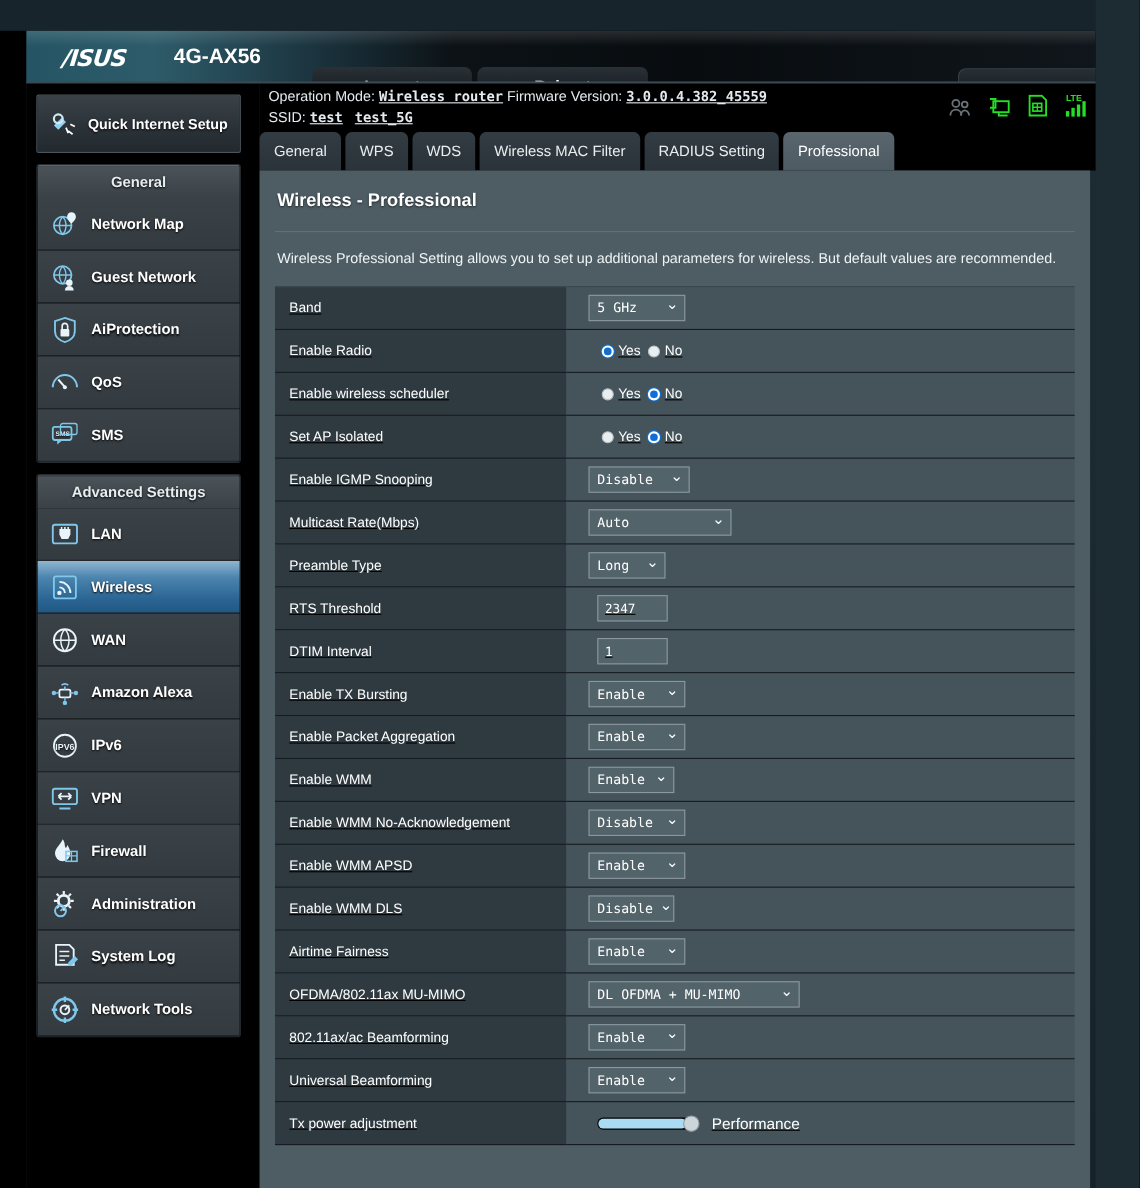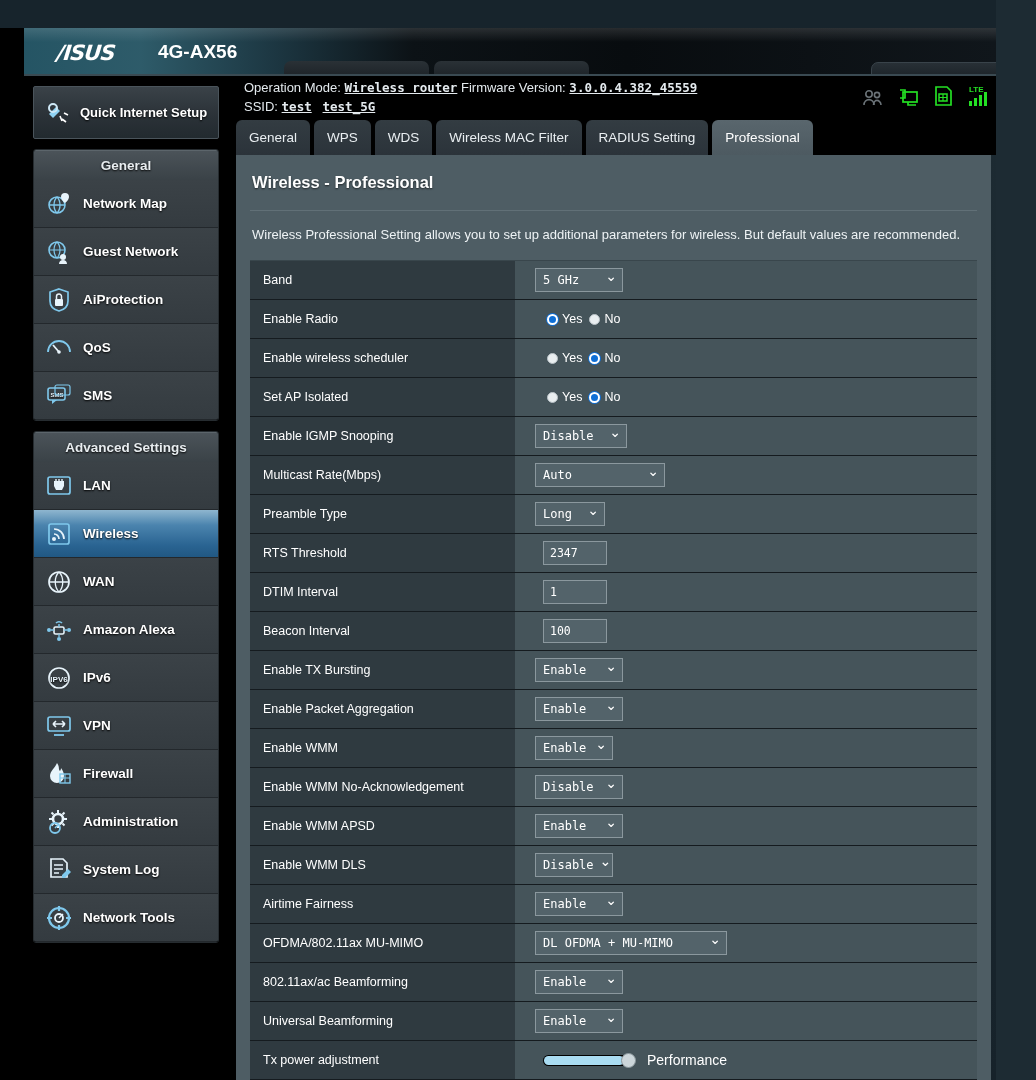--- a/index.html
+++ b/index.html
@@ -115,21 +115,21 @@
   
   .panel {
     position:absolute; left:0; top:79px; width:755px; height:925px;
     background:#4e5d64;
     padding: 18px 14px 0 14px;
   }
   .panel-title { color:#fff; font-size:16.5px; font-weight:700; text-shadow:0 1px 2px rgba(0,0,0,.6); padding-left:2px; }
   .panel-rule { margin-top:18px; height:1px; background:#617077; }
   .panel-desc { margin-top:16px; color:#eef3f5; font-size:13px; padding-left:2px; }
 
-  table.settings { margin-top:18px; width:100%; border-collapse:collapse; }
+  table.settings { margin-top:18px; width:100%; border-collapse:collapse;text-decoration:underline; }
   table.settings tr { height:39px; }
   td.lbl {
     width:265px; background:#2f3a40; color:#fff; font-size:12.5px;
     padding-left:13px; border-top:1px solid #151b1f; border-bottom:1px solid #151b1f;
   }
   td.val {
     background:#45545a; padding-left:20px;
     border-top:1px solid #151b1f; border-bottom:1px solid #151b1f;
   }
   tr.first td.lbl, tr.first td.val { border-top:1px solid #39464c; }
@@ -483,28 +483,20 @@
             </tr>
             <tr class="row">
               <td class="lbl">DTIM Interval</td>
               <td class="val">
                 <div class="txt" style="margin-left: 8px;">
                   <span>1</span>
                 </div>
               </td>
             </tr>
             <tr class="row">
-              <td class="lbl">Beacon Interval</td>
-              <td class="val">
-                <div class="txt" style="margin-left: 8px;">
-                  <span>100</span>
-                </div>
-              </td>
-            </tr>
-            <tr class="row">
               <td class="lbl">Enable TX Bursting</td>
               <td class="val"><div class="sel w-en">
                   <span>Enable</span>
                   <span class="cv" style="position: relative; top: -4px; font-size: 14px;">⌄</span>
                 </div></td>
             </tr>
             <tr class="row">
               <td class="lbl">Enable Packet Aggregation</td>
               <td class="val"><div class="sel w-en">
                   <span>Enable</span>

